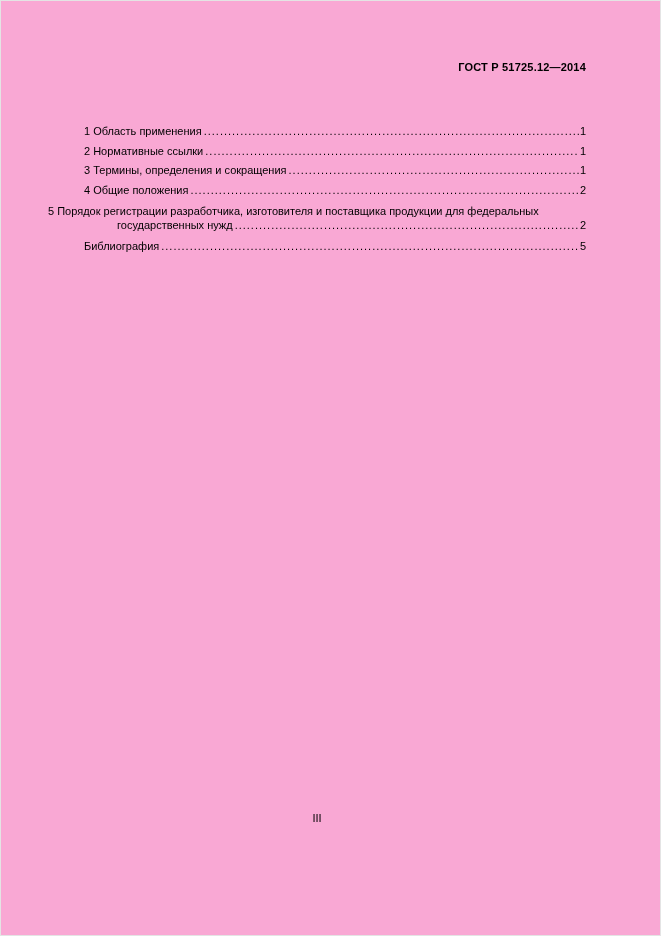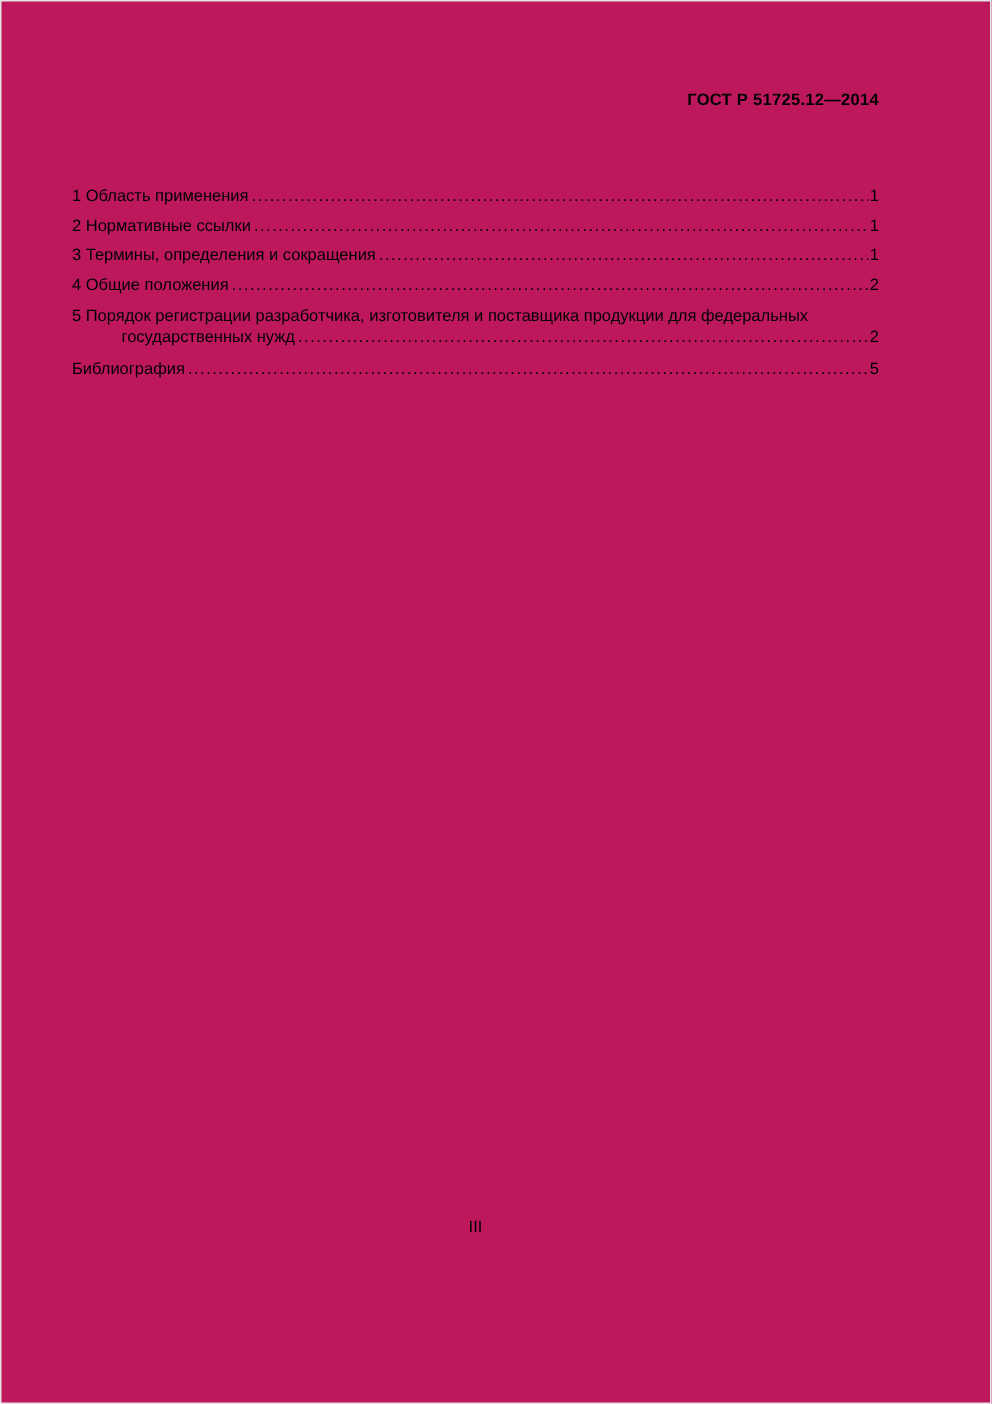--- a/index.html
+++ b/index.html
@@ -2,21 +2,21 @@
 <html><head>
 <meta charset="utf-8">
 <style>
   * { margin: 0; padding: 0; box-sizing: border-box; }
   html, body { background: #f4f4f4; }
   body { font-family: "Liberation Sans", sans-serif; color: #000; }
   .page {
     position: relative;
     width: 661px;
     height: 936px;
-    background: #be185d;
+    background: #f9a8d4;
     overflow: hidden;
     border: 1px solid #e4e4e4;
   }
   .doc-code {
     position: absolute;
     top: 60px;
     left: 47px;
     width: 538px;
     text-align: right;
     font-size: 11px;
@@ -36,21 +36,21 @@
     position: absolute;
     top: 124px;
     left: 47px;
     width: 538px;
     font-size: 11px;
     line-height: 13.5px;
   }
   .toc-entry { margin-bottom: 6px; }
   .toc-entry.gap-before { margin-top: 8px; }
   .toc-first-line { white-space: pre-wrap; }
-  .toc-line { display: flex; align-items: flex-end; }
+  .toc-line { display: flex; align-items: flex-end; margin-left: 36px; }
   .toc-line.indented { padding-left: 33px; }
   .toc-text { white-space: pre-wrap; flex: 0 0 auto; }
   .leader {
     flex: 1 1 auto;
     overflow: hidden;
     white-space: nowrap;
     margin-left: 2px;
     margin-right: 1px;
     min-width: 12px;
   }

